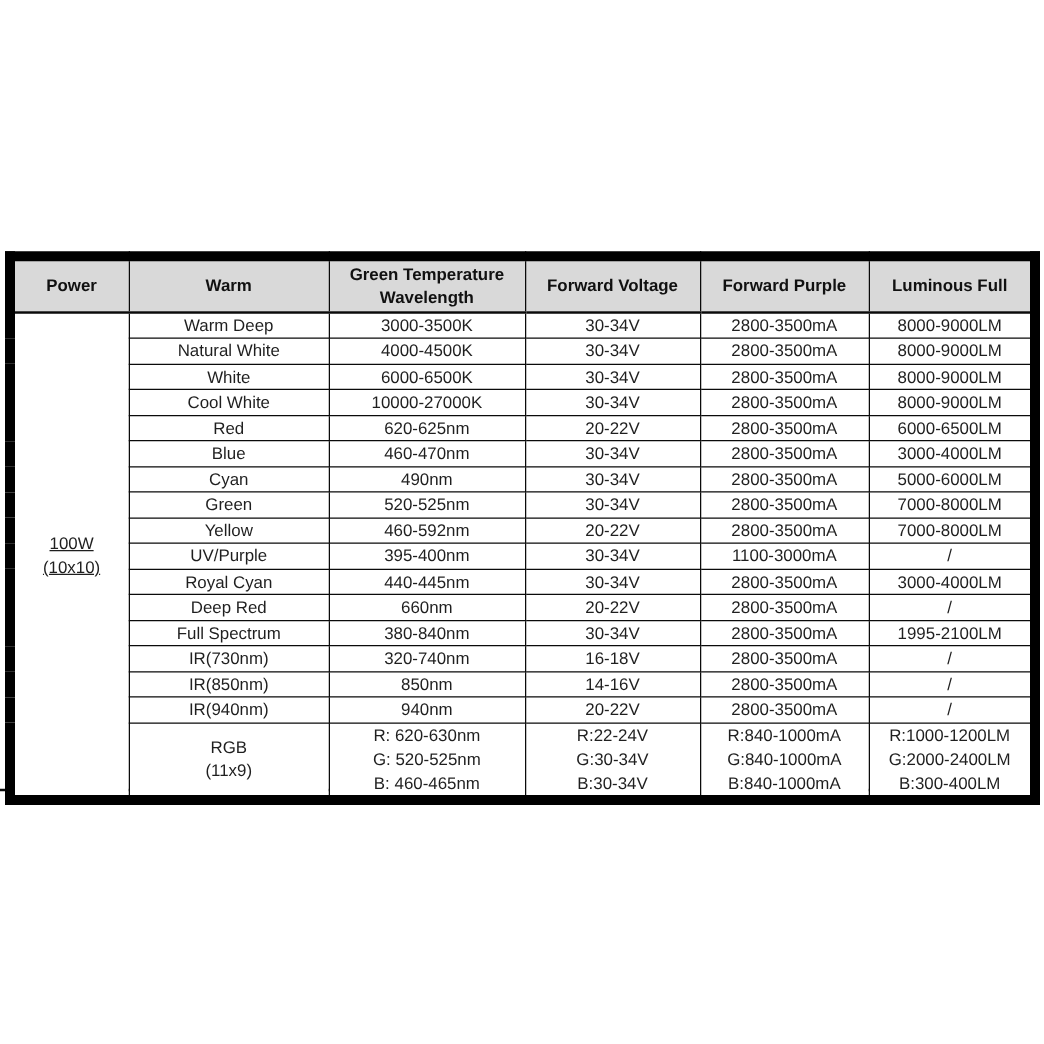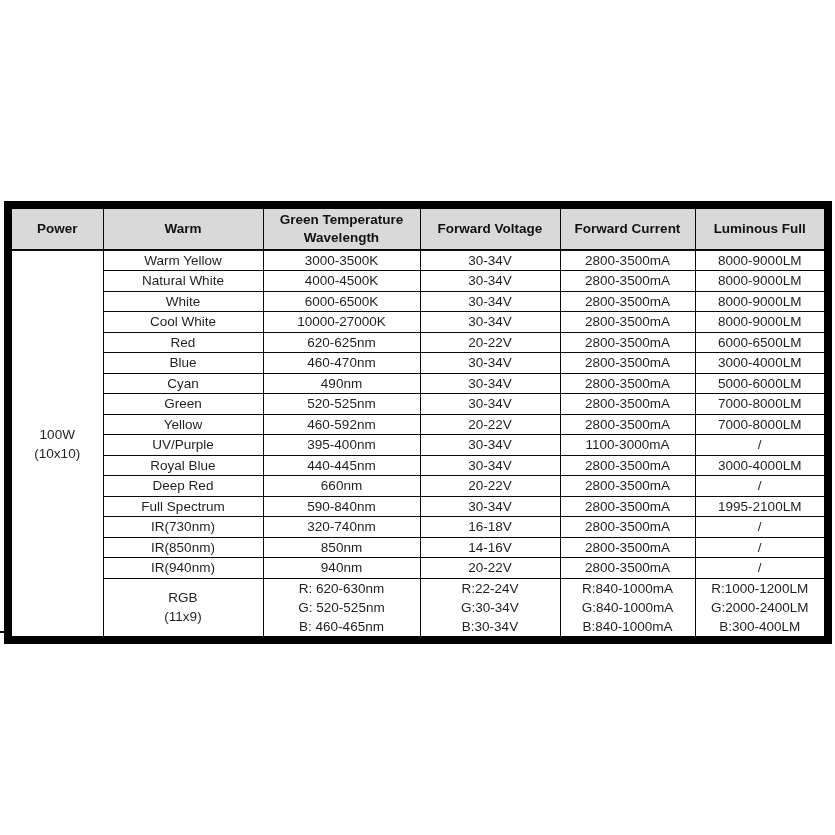--- a/index.html
+++ b/index.html
@@ -56,20 +56,21 @@
     font-size: 13.5px;
     font-weight: normal;
     color: #1f1f1f;
     line-height: 19px;
   }
   tr.data-row { height: 20.5px; }
   tr.rgb-row  { height: 62px; }
   td.power-cell {
     font-size: 14px;
     line-height: 21px;
+    text-decoration: underline;
   }
   .col-power   { width: 95px;  }
   .col-color   { width: 160px; }
   .col-temp    { width: 157px; }
   .col-voltage { width: 140px; }
   .col-current { width: 135px; }
   .col-flux    { width: 133px; }
 </style>
 </head>
 <body>
@@ -86,29 +87,29 @@
       <col class="col-current">
       <col class="col-flux">
     </colgroup>
     <thead>
       <tr>
         <th>Power</th>
         <th>Warm</th>
         <th>Green Temperature
 Wavelength</th>
         <th>Forward Voltage</th>
-        <th>Forward Current</th>
+        <th>Forward Purple</th>
         <th>Luminous Full</th>
       </tr>
     </thead>
     <tbody>
       <tr class="data-row">
         <td class="power-cell" rowspan="17">100W
 (10x10)</td>
-        <td>Warm Yellow</td>
+        <td>Warm Deep</td>
         <td>3000-3500K</td>
         <td>30-34V</td>
         <td>2800-3500mA</td>
         <td>8000-9000LM</td>
       </tr>
       <tr class="data-row">
         <td>Natural White</td>
         <td>4000-4500K</td>
         <td>30-34V</td>
         <td>2800-3500mA</td>
@@ -164,36 +165,36 @@
         <td>7000-8000LM</td>
       </tr>
       <tr class="data-row">
         <td>UV/Purple</td>
         <td>395-400nm</td>
         <td>30-34V</td>
         <td>1100-3000mA</td>
         <td>/</td>
       </tr>
       <tr class="data-row">
-        <td>Royal Blue</td>
+        <td>Royal Cyan</td>
         <td>440-445nm</td>
         <td>30-34V</td>
         <td>2800-3500mA</td>
         <td>3000-4000LM</td>
       </tr>
       <tr class="data-row">
         <td>Deep Red</td>
         <td>660nm</td>
         <td>20-22V</td>
         <td>2800-3500mA</td>
         <td>/</td>
       </tr>
       <tr class="data-row">
         <td>Full Spectrum</td>
-        <td>590-840nm</td>
+        <td>380-840nm</td>
         <td>30-34V</td>
         <td>2800-3500mA</td>
         <td>1995-2100LM</td>
       </tr>
       <tr class="data-row">
         <td>IR(730nm)</td>
         <td>320-740nm</td>
         <td>16-18V</td>
         <td>2800-3500mA</td>
         <td>/</td>

